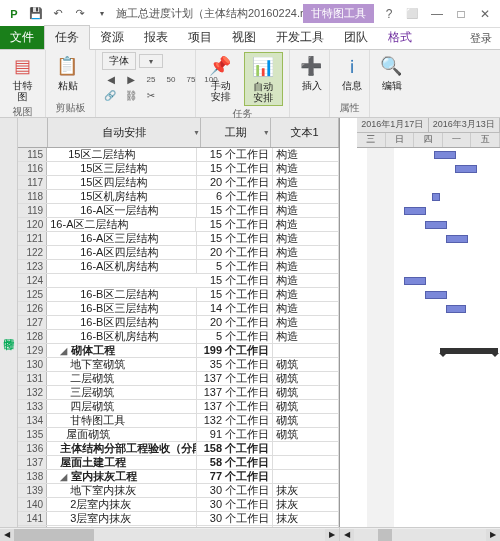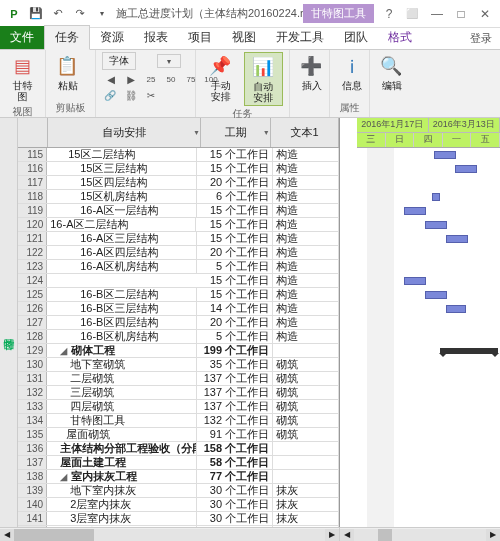--- a/index.html
+++ b/index.html
@@ -48,21 +48,21 @@
 .grow { display: flex; height: 14px; border-bottom: 1px solid #ddd; font-size: 11px; }
 .gc { border-right: 1px solid #ddd; padding: 0 3px; display: flex; align-items: center; overflow: hidden; white-space: nowrap; }
 .gc.id { width: 30px; background: #e8e8e8; justify-content: flex-end; color: #555; font-size: 10px; border-right-color: #bbb; }
 .gc.name { width: 154px; }
 .gc.dur { width: 79px; justify-content: flex-end; }
 .gc.txt { width: 68px; }
 .bold { font-weight: bold; }
 .collapse-ico { display: inline-block; width: 9px; font-size: 9px; color: #666; margin-right: 2px; cursor: pointer; }
 
 .gantt { flex: 1; display: flex; flex-direction: column; position: relative; background: #fff; }
-.gantt-header { height: 30px; background: #bef264; border-bottom: 1px solid #aaa; display: flex; flex-direction: column; margin-left: 17px; }
+.gantt-header { height: 30px; background: #e5e5e5; border-bottom: 1px solid #aaa; display: flex; flex-direction: column; margin-left: 17px; }
 .gh-dates { flex: 1; display: flex; }
 .gh-date { border-right: 1px solid #bbb; border-bottom: 1px solid #bbb; flex: 1; font-size: 9px; display: flex; align-items: center; justify-content: center; color: #555; }
 .gh-days { flex: 1; display: flex; }
 .gh-day { flex: 1; border-right: 1px solid #ccc; font-size: 9px; display: flex; align-items: center; justify-content: center; color: #555; }
 .gantt-body { flex: 1; position: relative; background: repeating-linear-gradient(to right, #fff 0 27px, #f2f2f2 27px 54px, #fff 54px 81px, #fff 81px 108px, #fff 108px 135px); }
 .bar { position: absolute; height: 8px; background: #7b88d9; border: 1px solid #5560ad; }
 .summary-bar { position: absolute; height: 6px; background: #333; }
 .summary-bar::before, .summary-bar::after { content: ""; position: absolute; top: 5px; border: 4px solid transparent; border-top-color: #333; }
 .summary-bar::before { left: -1px; }
 .summary-bar::after { right: -1px; }
@@ -123,21 +123,21 @@
     <div class="rgroup-content">
       <div class="big-btn">
         <div class="ico">📋</div>
         <div class="lbl">粘贴</div>
       </div>
     </div>
     <div class="rgroup-label">剪贴板</div>
   </div>
   <div class="rgroup" style="width:100px;">
     <div class="rgroup-content" style="flex-direction:column;gap:2px;">
-      <div style="display:flex;gap:21px;align-items:center;">
+      <div style="display:flex;gap:3px;align-items:center;">
         <div class="lbl" style="border:1px solid #ccc;padding:1px 6px;font-size:10px;">字体</div>
         <div class="sm" style="border:1px solid #ccc;width:24px;font-size:8px;">▾</div>
       </div>
       <div class="sm-row">
         <div class="sm">◀</div>
         <div class="sm">▶</div>
         <div class="sm" style="font-size:8px;">25</div>
         <div class="sm" style="font-size:8px;">50</div>
         <div class="sm" style="font-size:8px;">75</div>
         <div class="sm" style="font-size:8px;">100</div>

